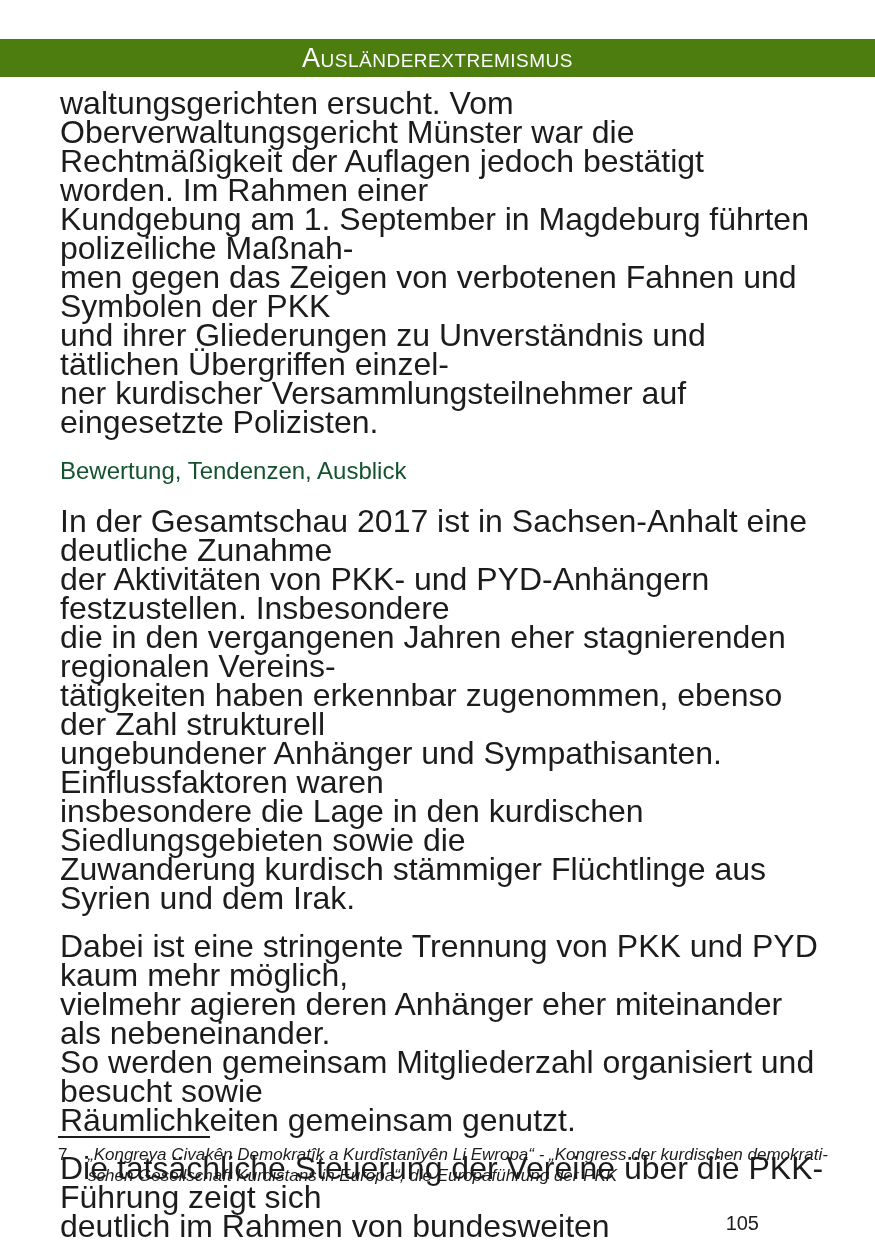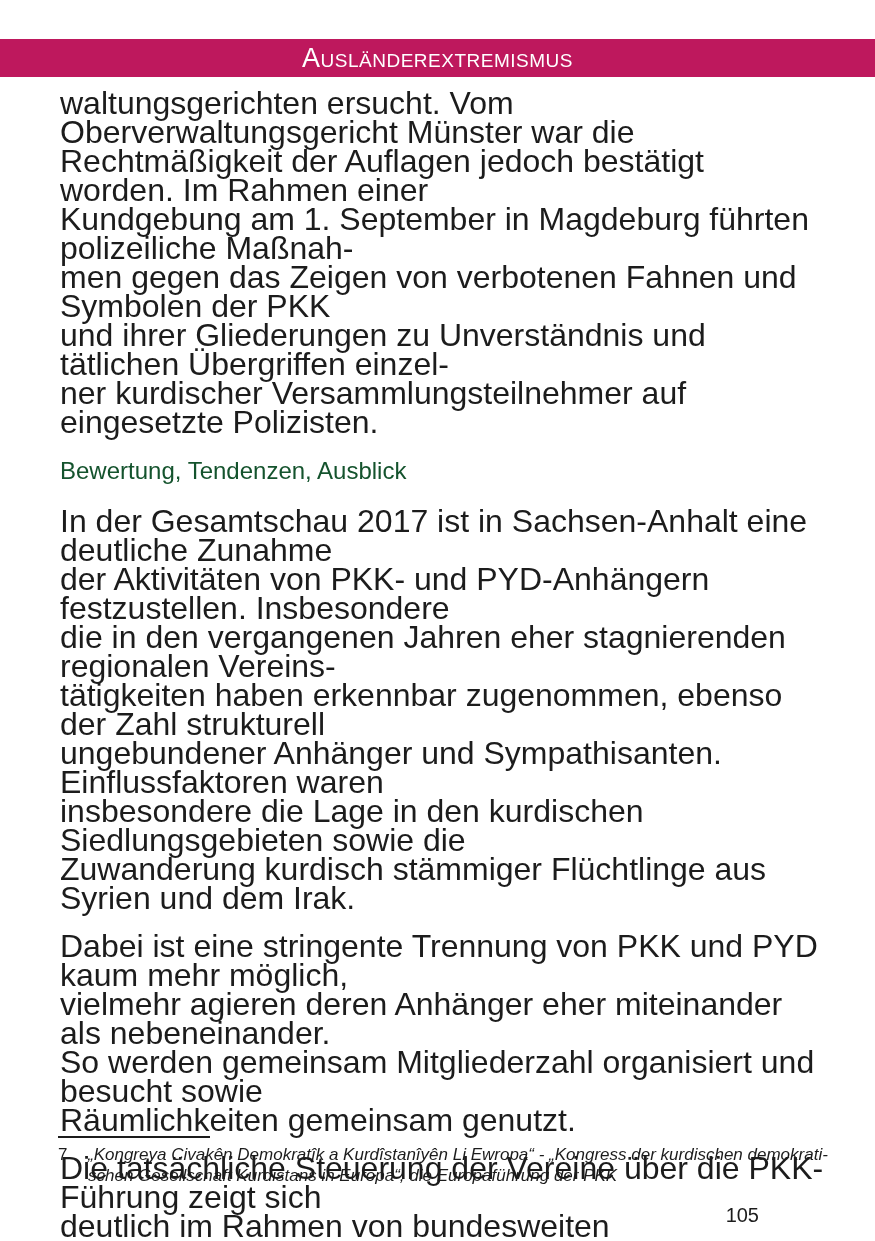--- a/index.html
+++ b/index.html
@@ -13,21 +13,21 @@
     height: 1241px;
     background: #ffffff;
     font-family: "Liberation Sans", sans-serif;
     color: #1c1c1c;
     overflow: hidden;
   }
   .banner {
     margin-top: 39px;
     height: 38px;
     width: 100%;
-    background: #be185d;
+    background: #4d7c0f;
     display: flex;
     align-items: center;
     justify-content: center;
   }
   .banner-title {
     color: #ffffff;
     font-size: 27px;
     font-variant: small-caps;
     letter-spacing: 0.5px;
     line-height: 38px;
@@ -82,21 +82,21 @@
     font-size: 20px;
     line-height: 26px;
   }
   .footer-title {
     text-align: center;
     width: 660px;
     margin-left: 100px;
   }
   .page-number {
     position: absolute;
-    top: 4px;
+    top: 12px;
     right: 116px;
   }
 </style>
 </head>
 <body>
 
 <div class="page">
 
   <div class="banner">
     <span class="banner-title">Ausländerextremismus</span>

